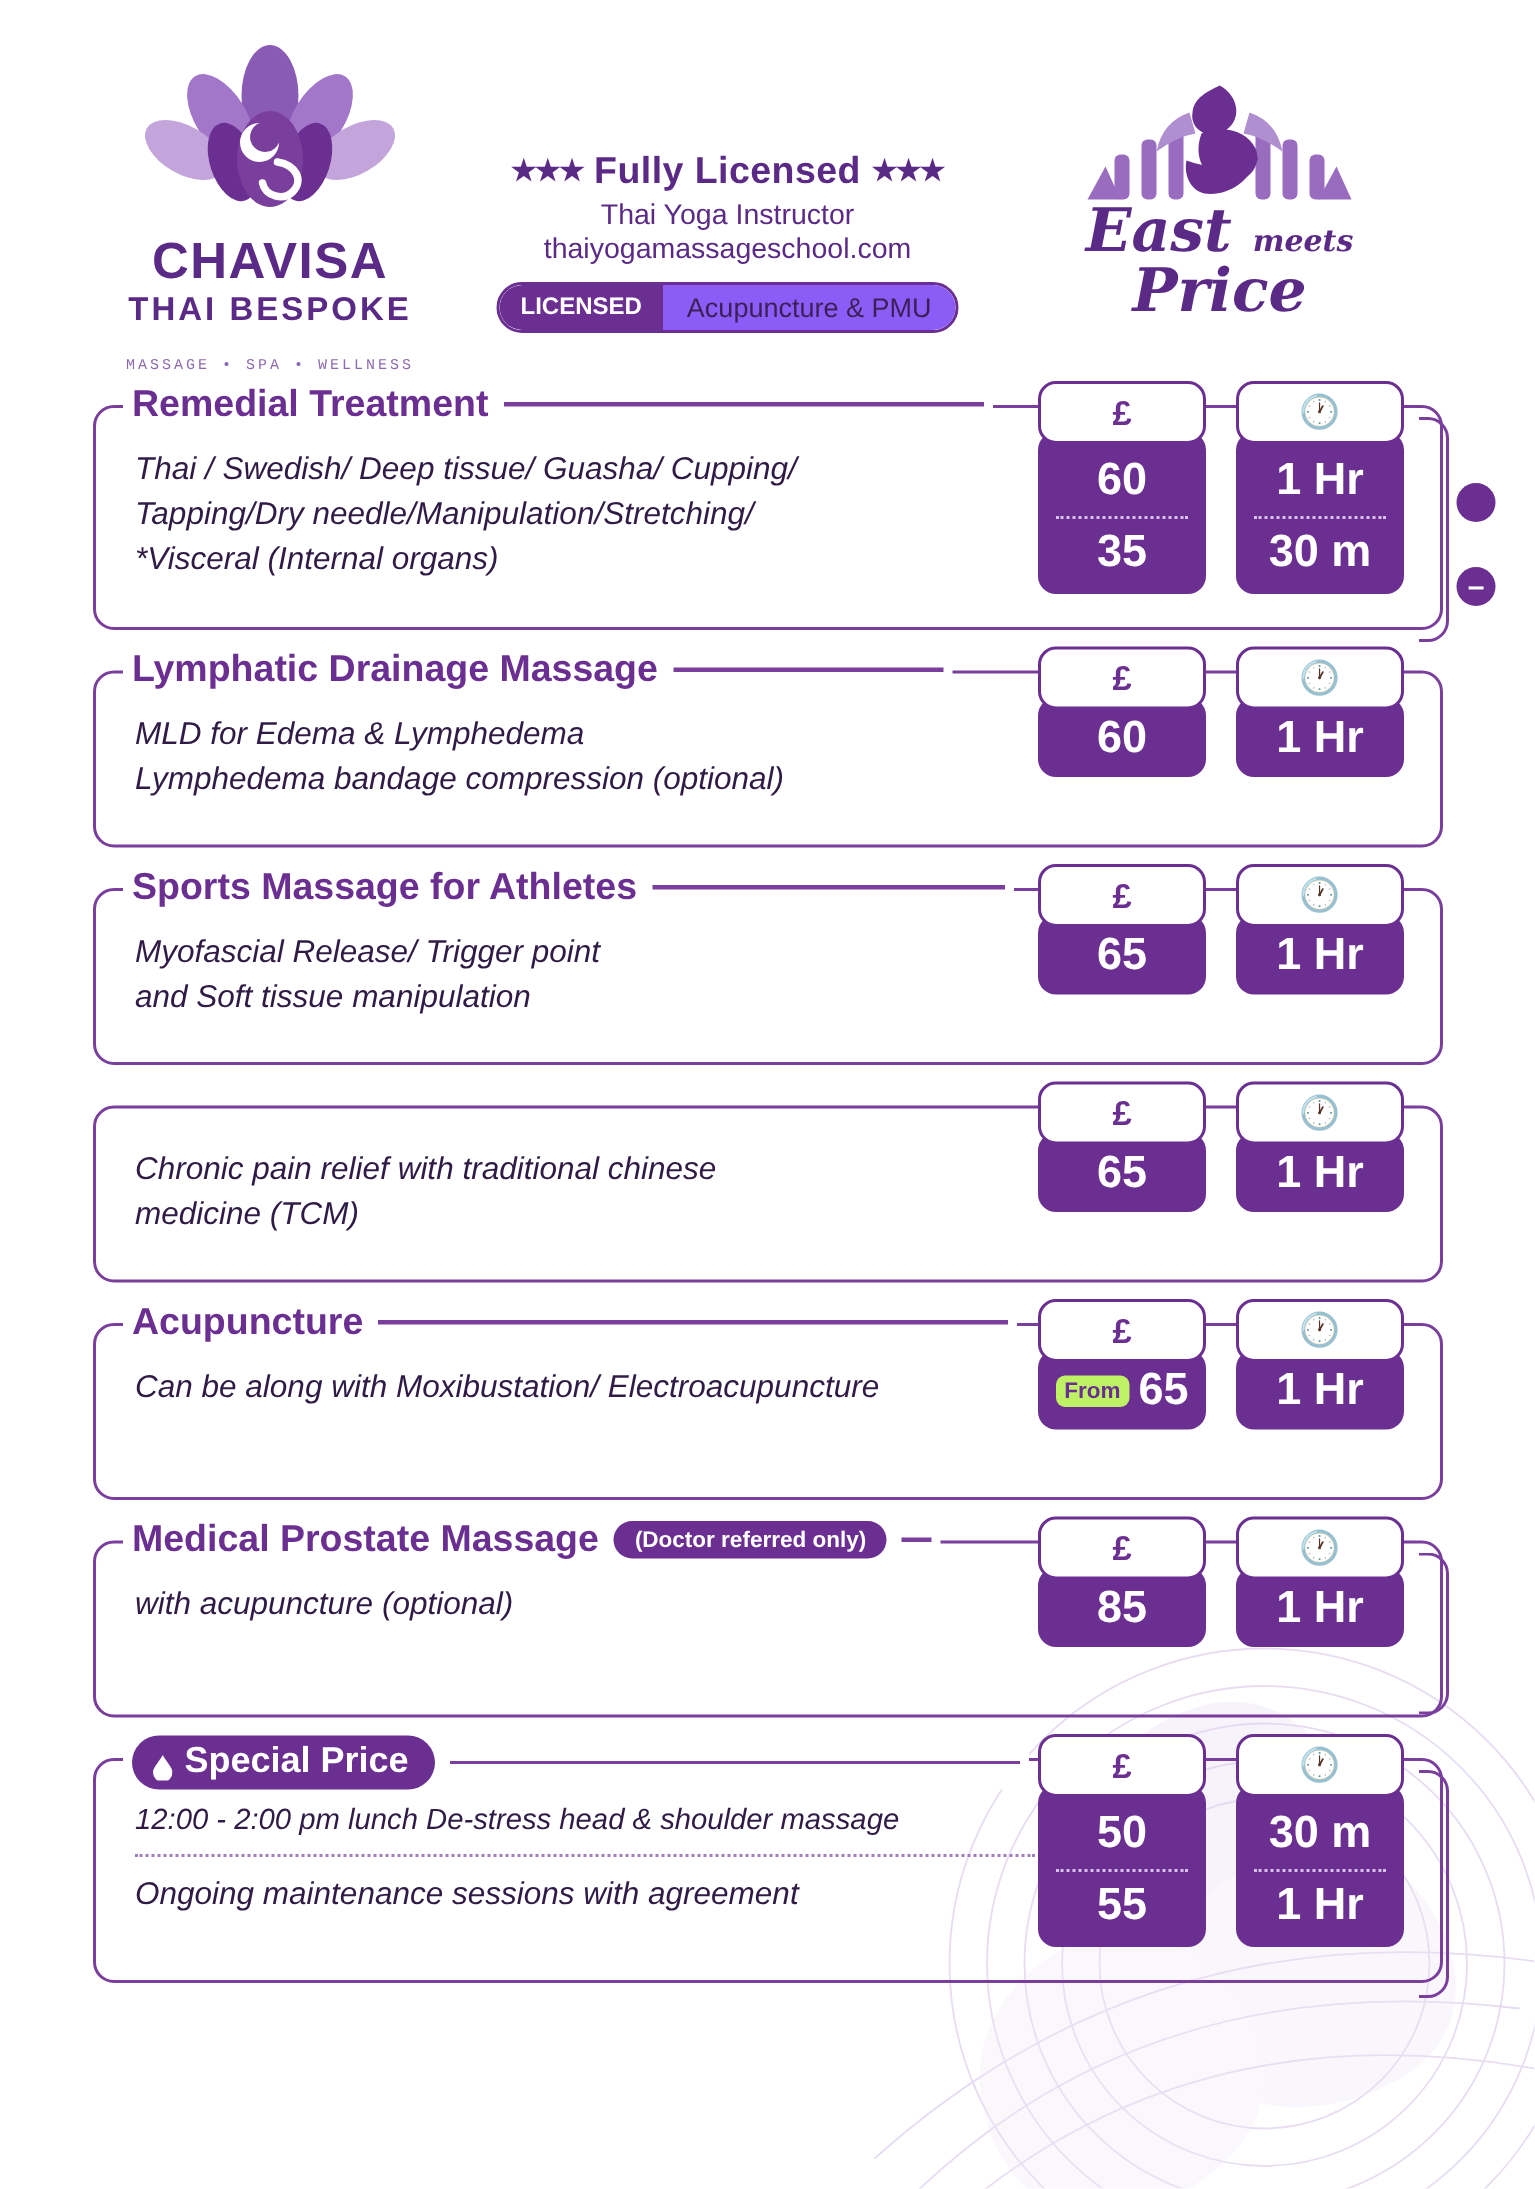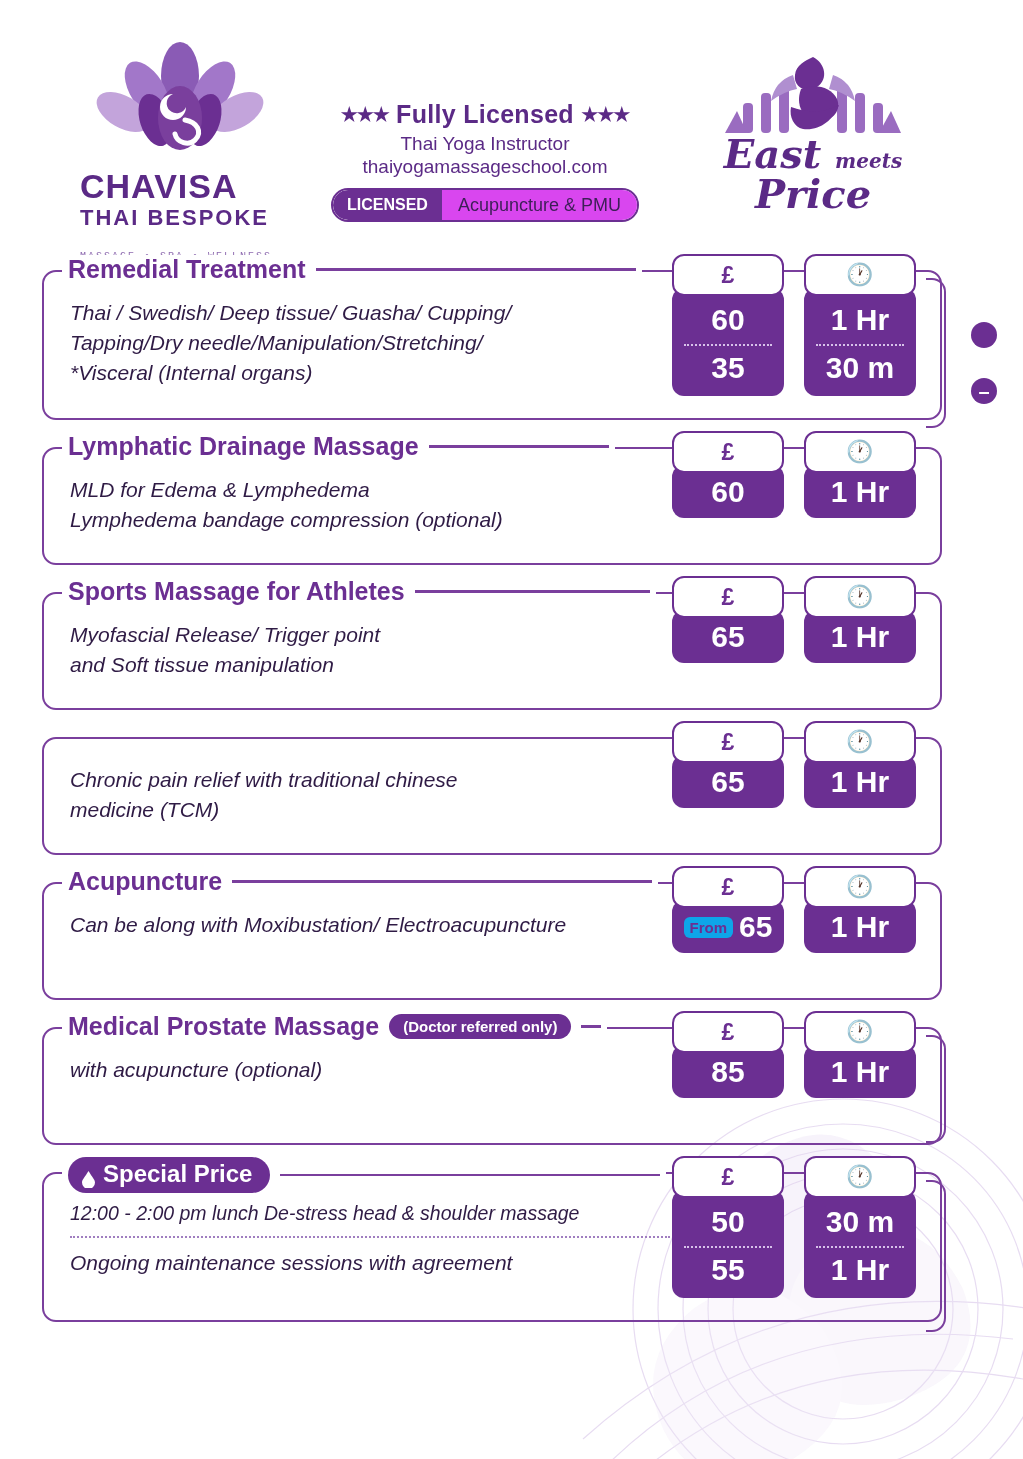--- a/index.html
+++ b/index.html
@@ -13,21 +13,21 @@
     overflow:hidden;
   }
   .page { position:relative; width:1023px; height:1459px; }
 
   
   .bg-deco { position:absolute; right:-40px; bottom:-30px; width:520px; height:480px; pointer-events:none; opacity:.55; }
 
   
   .header { position:relative; height:270px; }
 
-  .logo { position:absolute; left:80px; top:42px; width:200px; }
+  .logo { position:absolute; left:80px; top:30px; width:200px; text-align:center; }
   .logo .lotus { width:175px; height:125px; margin:0 auto; position:relative; }
   .logo .brand {
     font-family:"Liberation Sans", sans-serif;
     font-weight:bold; font-size:34px; letter-spacing:1px; color:#5b2a86;
     line-height:1.0; margin-top:2px;
   }
   .logo .brand2 { font-size:22px; font-weight:bold; letter-spacing:2px; color:#5b2a86; margin-top:2px;}
   .logo .brand3 { font-size:10px; letter-spacing:2px; color:#8e6bb0; margin-top:20px;font-family:Liberation Mono, monospace;}
 
   .center-block { position:absolute; left:320px; top:100px; width:330px; text-align:center; }
@@ -38,37 +38,37 @@
   .lic-pill {
     margin:10px auto 0; display:inline-flex; align-items:stretch;
     border:2px solid #6b2f92; border-radius:18px; overflow:hidden; background:#fff;
     height:34px;
   }
   .lic-pill .lic-left {
     background:#6b2f92; color:#fff; font-weight:bold; font-size:16px;
     padding:0 14px; display:flex; align-items:center; border-radius:16px 0 0 16px;
   }
   .lic-pill .lic-right {
-    color:#3d1f57; font-size:18px; padding:0 16px; display:flex; align-items:center; background:#d946ef;
+    color:#3d1f57; font-size:18px; padding:0 16px; display:flex; align-items:center; background:#8b5cf6;
   }
 
   .emw { position:absolute; right:70px; top:45px; width:280px; text-align:center; }
   .emw .crest { height:95px; position:relative; }
   .emw .eastmeets {
     font-family:"DejaVu Serif", serif; font-style:italic; font-weight:bold;
     font-size:40px; color:#5b2a86; line-height:1; margin-top:-6px;
   }
   .emw .eastmeets .meets { font-size:20px; }
   .emw .combined {
     margin:6px auto 0; background:#6b2f92; color:#fff; font-weight:bold;
     font-size:21px; letter-spacing:.5px; border-radius:20px; padding:6px 16px; display:inline-block;
   }
 
   
-  .services { position:relative; padding:0 60px 0 42px; }
+  .services { position:relative; padding:0 60px 0 62px; }
   .row { position:relative; margin-bottom:27px; }
 
   .card {
     position:relative;
     border:2.5px solid #7a3f9d; border-radius:14px;
     min-height:118px; width:900px;
     padding:26px 0 16px 26px;
   }
   .card.tall { min-height:150px; }
 
@@ -113,21 +113,21 @@
   }
   .val-box {
     width:112px; background:#6b2f92; color:#fff; border-radius:12px;
     margin-top:-8px; padding:10px 0 9px; text-align:center;
     font-size:30px; font-weight:bold; position:relative; z-index:1;
   }
   .val-box.stacked { border-radius:12px; padding-bottom:4px; }
   .val-inner { padding:5px 0 7px; font-size:30px; font-weight:bold; }
   .val-sep { border-top:2px dotted #d7c2ea; margin:0 12px; }
   .val-box .from {
-    font-size:15px; font-weight:bold; background:#0ea5e9; color:#6b2f92;
+    font-size:15px; font-weight:bold; background:#bef264; color:#6b2f92;
     border-radius:6px; padding:2px 6px; margin-right:6px; vertical-align:4px;margin-top:24px;
   }
   .clock { font-size:22px; }
 
   
   .bracket {
     position:absolute; right:-6px; top:6px; width:20px; height:150px;
     border:2.5px solid #7a3f9d; border-left:none; border-radius:0 14px 14px 0;
   }
   .dot-plus, .dot-minus {

